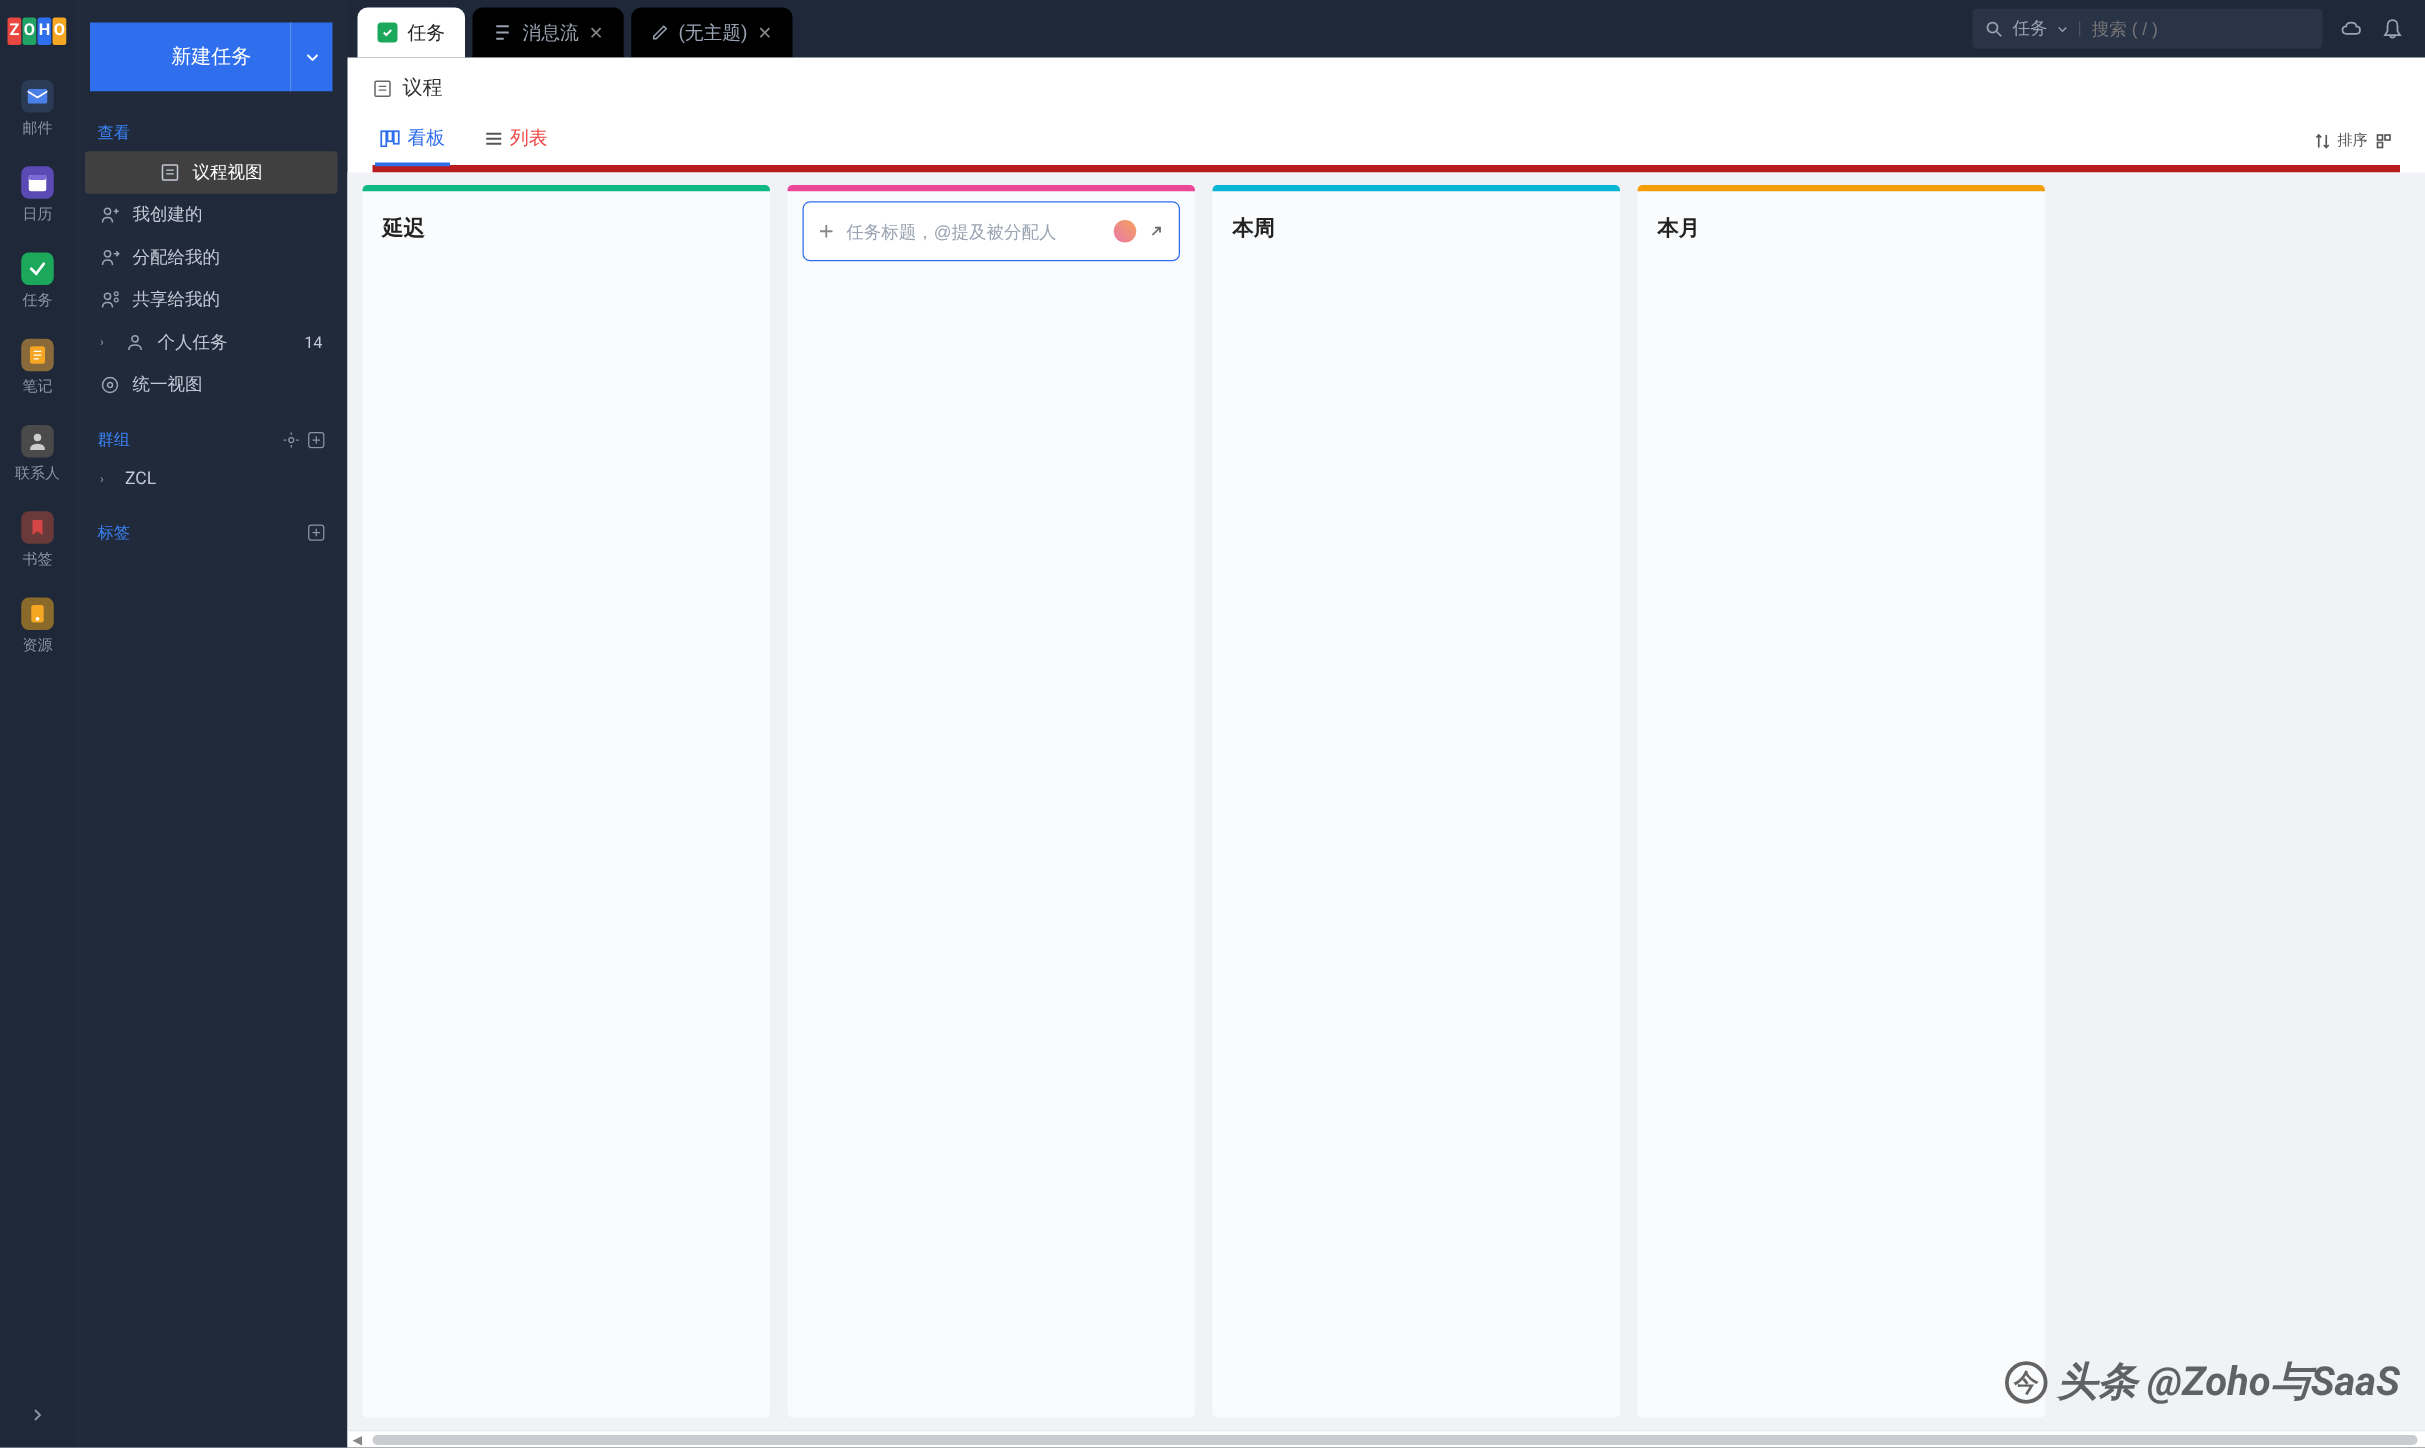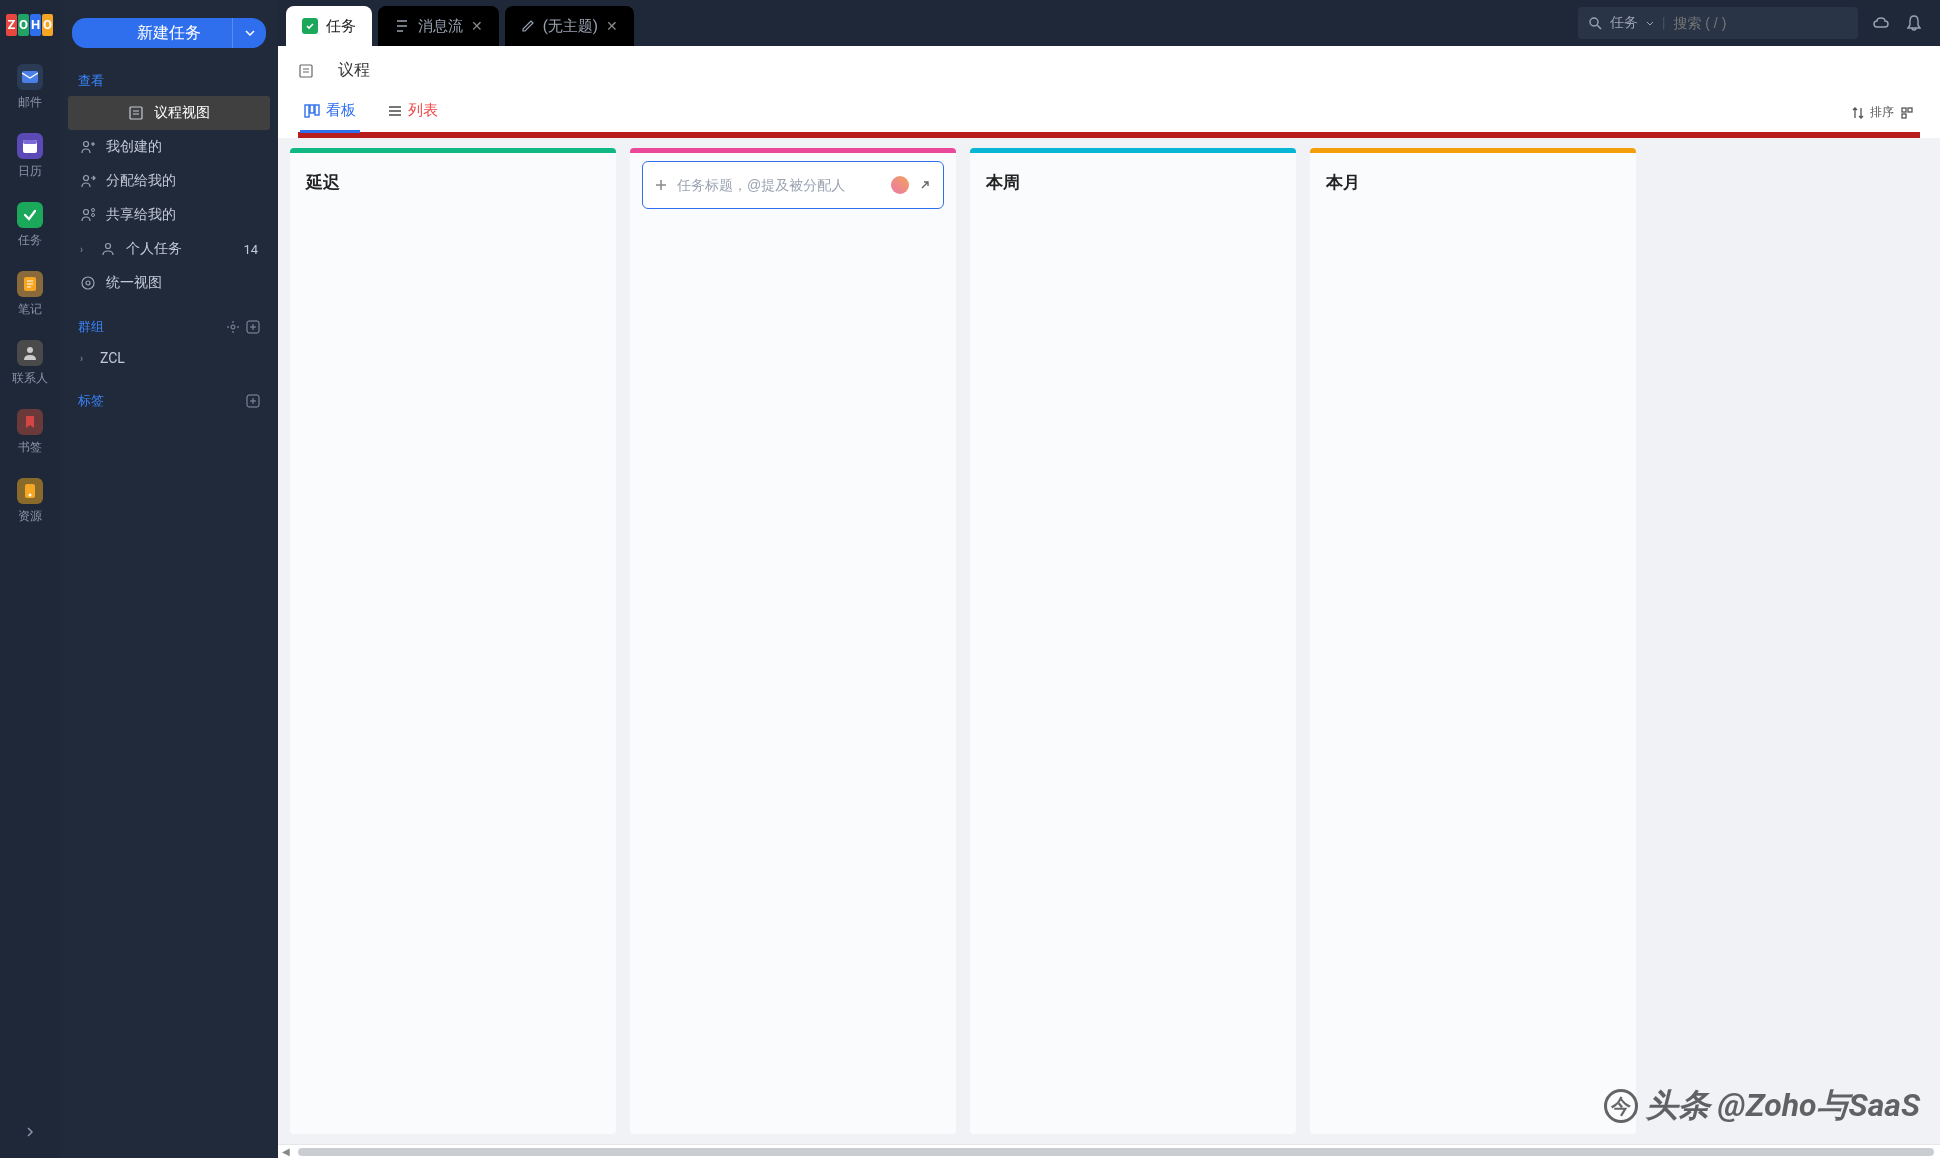--- a/index.html
+++ b/index.html
@@ -10,21 +10,21 @@
 .rail { width: 60px; background: #1e2838; display: flex; flex-direction: column; align-items: center; padding-top: 14px; flex-shrink: 0; }
 .rail-logo { width: 48px; height: 24px; display: flex; gap: 1px; margin-bottom: 26px; }
 .rail-logo span { width: 11px; height: 22px; display: inline-block; border-radius: 2px; font-weight: bold; color: #fff; font-size: 13px; text-align: center; line-height: 22px; }
 .rail-item { width: 48px; display: flex; flex-direction: column; align-items: center; gap: 4px; margin-bottom: 22px; cursor: pointer; color: #8a94a6; font-size: 12px; }
 .rail-icon { width: 26px; height: 26px; border-radius: 6px; display: flex; align-items: center; justify-content: center; }
 .rail-item.active .rail-icon { background: #1ba85a; }
 .rail-collapse { margin-top: auto; margin-bottom: 20px; color: #8a94a6; cursor: pointer; }
 
 
 .sidebar { width: 218px; background: #202a3b; color: #c3cad6; display: flex; flex-direction: column; padding: 18px 8px 10px 8px; flex-shrink: 0; }
-.new-task-btn { background: #2f6fed; color: #fff; height: 30px; border-radius: 14px; display: flex; align-items: center; justify-content: center; font-size: 16px; position: relative; cursor: pointer; margin: 0 4px 18px 4px; }
+.new-task-btn { background: #2f6fed; color: #fff; height: 55px; border-radius: 0; display: flex; align-items: center; justify-content: center; font-size: 16px; position: relative; cursor: pointer; margin: 0 4px 18px 4px; }
 .new-task-btn .dd { position: absolute; right: 0; top: 0; bottom: 0; width: 34px; border-left: 1px solid rgba(255,255,255,0.2); display: flex; align-items: center; justify-content: center; }
 .section-title { color: #3b82f6; font-size: 13px; padding: 6px 10px; display: flex; align-items: center; justify-content: space-between; }
 .section-title .actions { display: flex; gap: 6px; color: #8a94a6; }
 .nav-item { display: flex; align-items: center; gap: 10px; padding: 8px 12px; font-size: 14px; color: #c3cad6; cursor: pointer; border-radius: 3px; }
 .nav-item.selected { background: #404040; color: #fff; justify-content: center; }
 .nav-item .count { margin-left: auto; font-size: 13px; color: #c3cad6; }
 .nav-item .chev { width: 10px; color: #8a94a6; font-size: 10px; }
 .nav-icon { width: 16px; height: 16px; flex-shrink: 0; }
 
 
@@ -35,21 +35,21 @@
 .tab .check-ic { width: 16px; height: 16px; background: #1ba85a; border-radius: 3px; display: flex; align-items: center; justify-content: center; }
 .tab .close { color: #888; font-size: 14px; }
 .topbar-right { margin-left: auto; display: flex; align-items: center; gap: 14px; padding-right: 18px; height: 100%; }
 .search-box { background: #2a3447; height: 32px; border-radius: 4px; display: flex; align-items: center; padding: 0 10px; gap: 8px; color: #9aa3b2; font-size: 14px; min-width: 280px; }
 .search-box .sep { color: #4a5568; }
 .search-box input { background: transparent; border: none; outline: none; color: #9aa3b2; font-size: 14px; width: 140px; }
 .top-icon { color: #9aa3b2; cursor: pointer; }
 
 .content { flex: 1; background: #fff; border-radius: 0; display: flex; flex-direction: column; min-height: 0; }
 .content-header { padding: 14px 20px 0 20px; }
-.breadcrumb { display: flex; align-items: center; gap: 24px; font-size: 16px; color: #333; }
+.breadcrumb { display: flex; align-items: center; gap: 8px; font-size: 16px; color: #333; }
 .view-tabs { display: flex; align-items: center; gap: 24px; margin-top: 12px; padding-left: 2px; border-bottom: 6px solid #b91c1c; }
 .view-tab { display: flex; align-items: center; gap: 6px; padding: 8px 4px 10px 4px; font-size: 15px; color: #ef4444; cursor: pointer; border-bottom: 3px solid transparent; margin-bottom: -1px; }
 .view-tab.active { color: #2f6fed; border-bottom-color: #2f6fed; }
 .view-right { margin-left: auto; display: flex; align-items: center; gap: 6px; color: #555; font-size: 12px; padding-right: 6px; }
 
 .board { flex: 1; background: #f1f2f5; padding: 10px 12px; display: flex; gap: 14px; overflow-x: auto; min-height: 0; }
 .col { width: 326px; background: #fafbfc; border-radius: 4px; display: flex; flex-direction: column; flex-shrink: 0; }
 .col-top { height: 5px; border-radius: 4px 4px 0 0; }
 .col-head { padding: 18px 16px 8px 16px; font-size: 17px; font-weight: 600; color: #222; }
 .col-body { flex: 1; padding: 8px 12px; }

